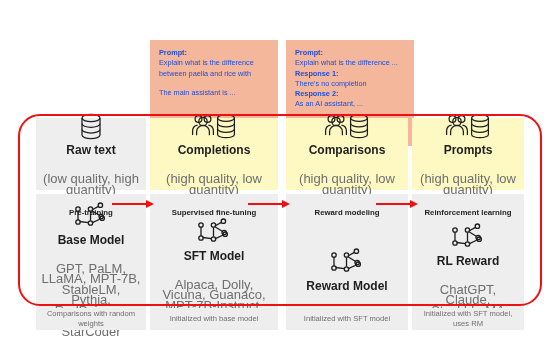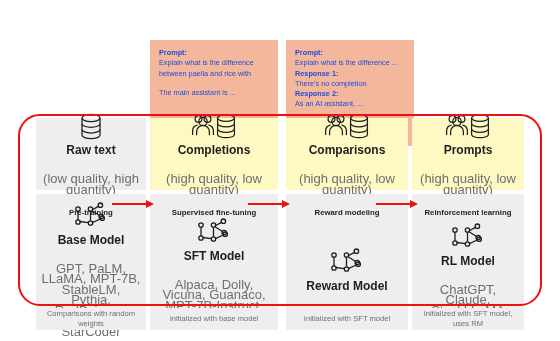--- a/index.html
+++ b/index.html
@@ -285,21 +285,21 @@
   <line x1="18.9" y1="21.8" x2="27.2" y2="18"></line>
   <circle cx="5" cy="8" r="2.2"></circle>
   <circle cx="5" cy="21" r="2.2"></circle>
   <circle cx="17.5" cy="8" r="2.2"></circle>
   <circle cx="17.5" cy="22" r="2.2"></circle>
   <circle cx="27.4" cy="4.2" r="2.2"></circle>
   <circle cx="28.2" cy="15.5" r="2.2"></circle>
   <circle cx="29.2" cy="17.2" r="2.2"></circle>
 </svg>
         </div>
-      <div class="cell-title">RL Model</div>
+      <div class="cell-title">RL Reward</div>
       <div class="cell-sub">ChatGPT, Claude, StackLLaMA</div>
     </div>
     <div class="cell row-init">
       <div class="init-label">Initialized with SFT model, uses RM</div>
     </div>
   </div>
 
   <div class="arrow" id="arrow0">
     <div class="shaft"></div>
     <div class="head"></div>

